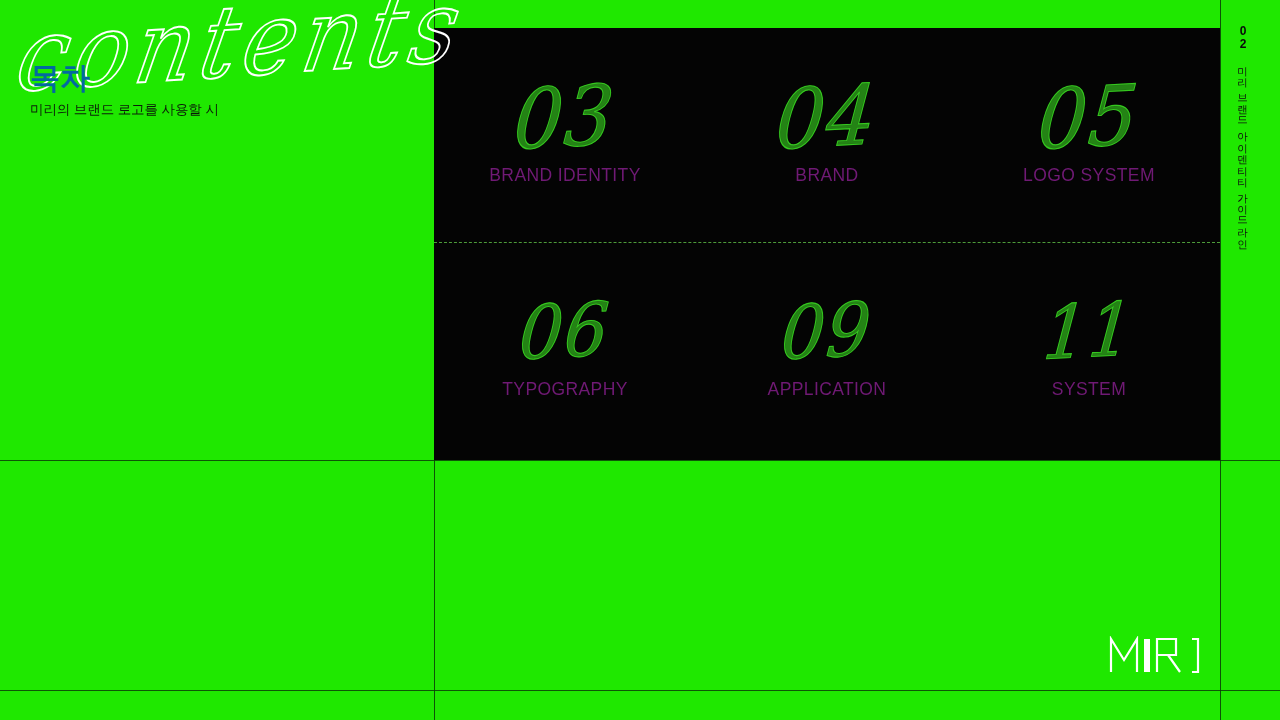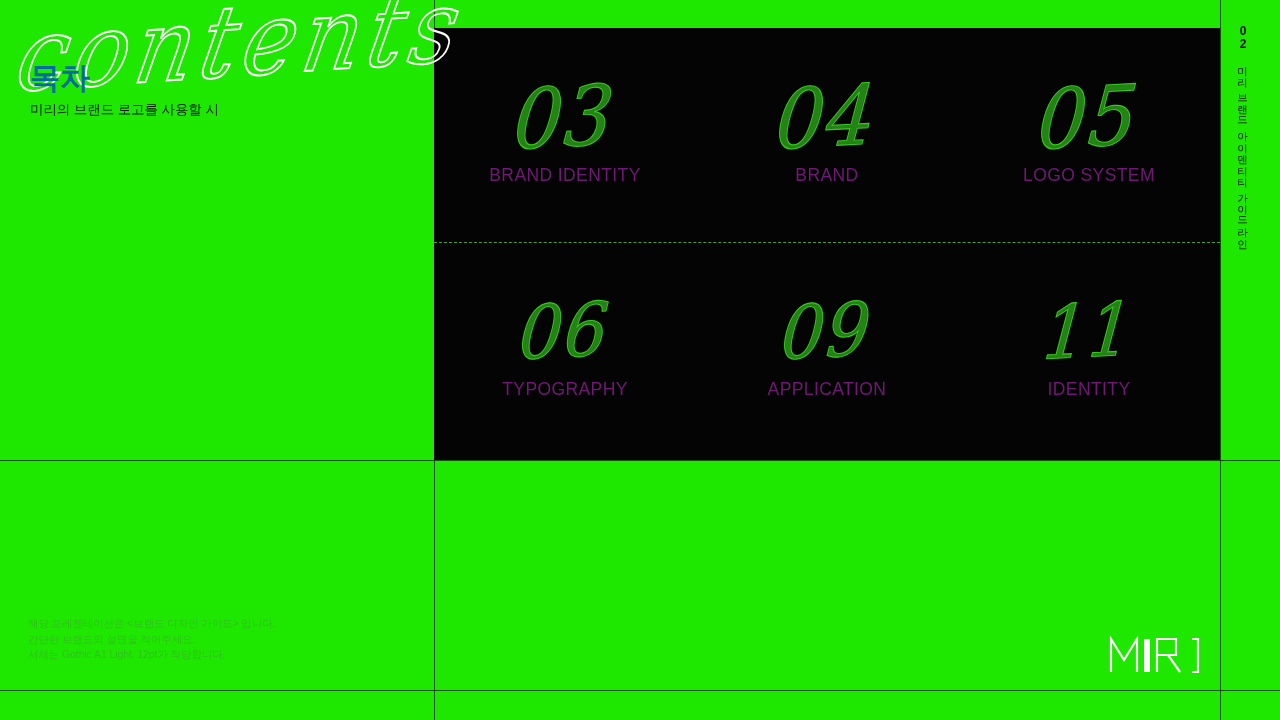--- a/index.html
+++ b/index.html
@@ -164,30 +164,25 @@
       <div class="toc-label">TYPOGRAPHY</div>
     </div>
 
     <div class="toc-item r2">
       <div class="toc-num">09</div>
       <div class="toc-label">APPLICATION</div>
     </div>
 
     <div class="toc-item r2">
       <div class="toc-num">11</div>
-      <div class="toc-label">IDENTITY</div>
-    </div>
-
-  </div>
-
-  <div class="footer-note">
-    <span>해당 프레젠테이션은 &lt;브랜드 디자인 가이드&gt; 입니다.</span>
-    <span>간단한 브랜드의 설명을 적어주세요.</span>
-    <span>서체는 Gothic A1 Light, 12pt가 적당합니다.</span>
-  </div>
+      <div class="toc-label">SYSTEM</div>
+    </div>
+
+  </div>
+
 
   <div class="side-caption">
     <div class="side-num">02</div>
     <div class="side-text">미리 브랜드 아이덴티티 가이드라인</div>
   </div>
 
   <div class="logo">
     <svg width="96" height="38" viewBox="0 0 96 38" aria-hidden="true">
       <g fill="none" stroke="#ffffff" stroke-width="2.2">
 

